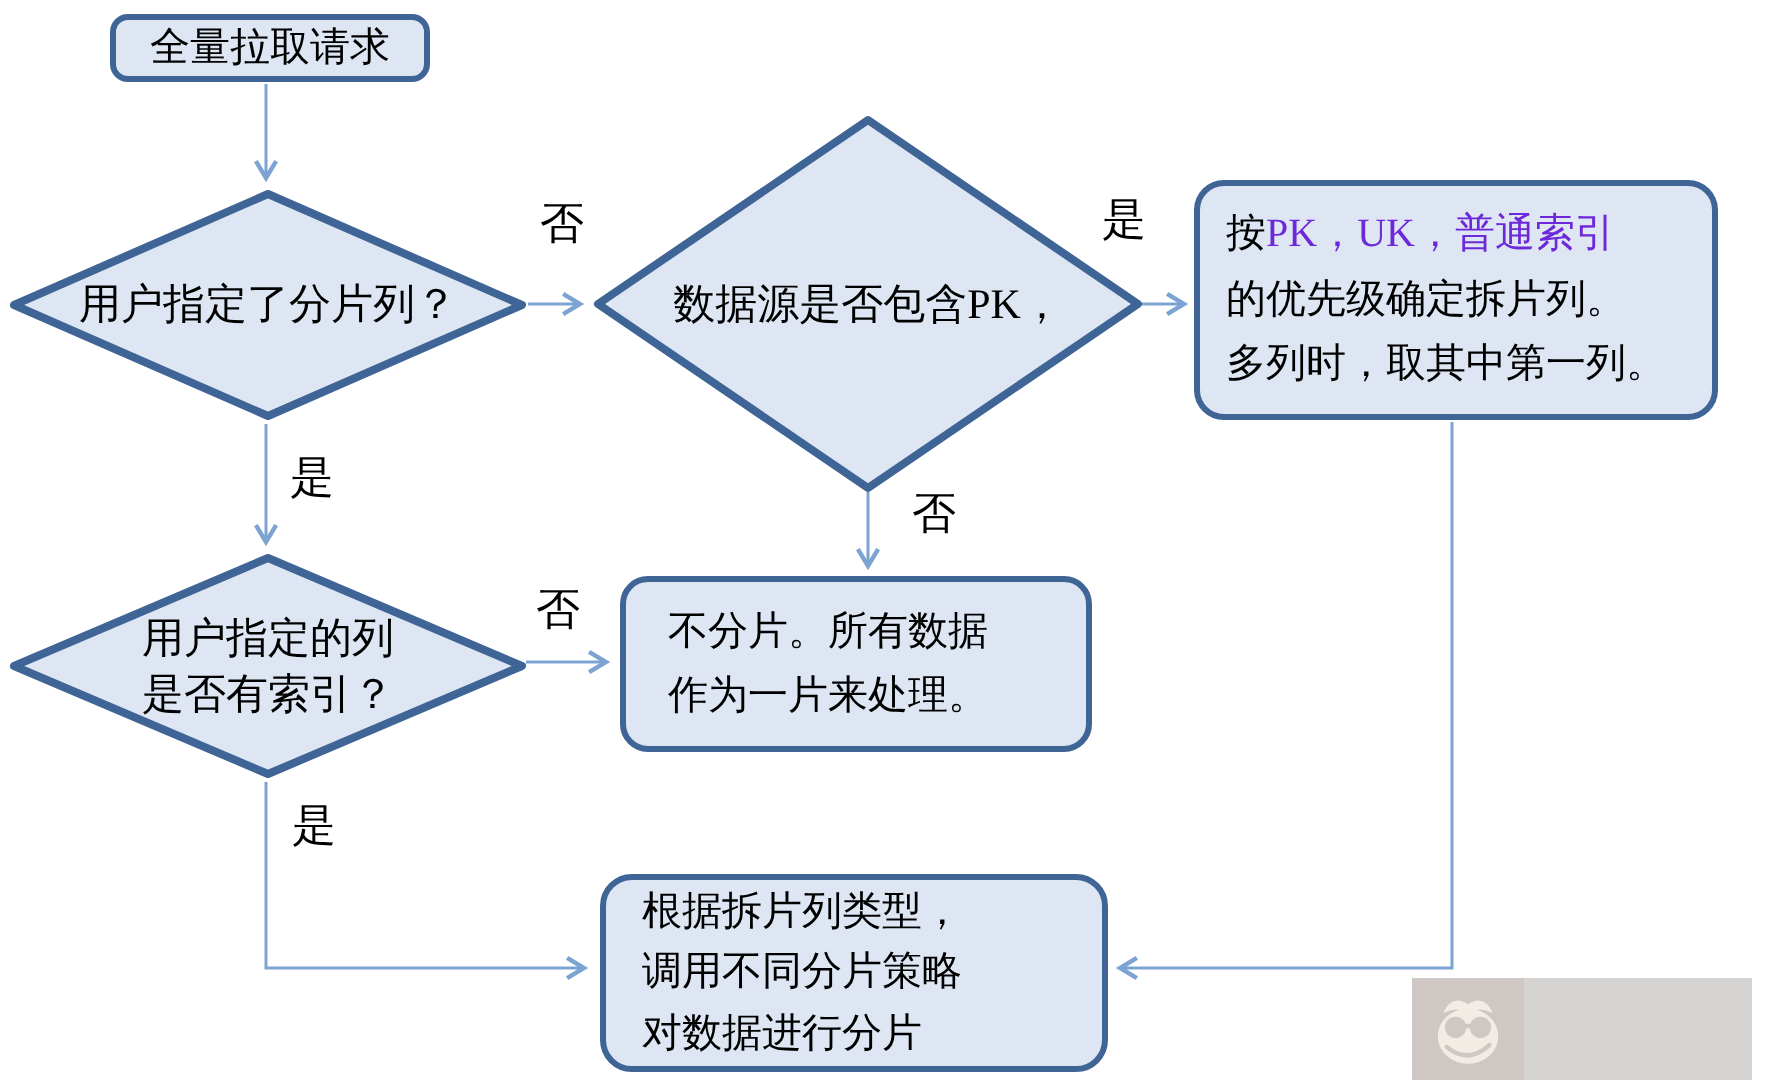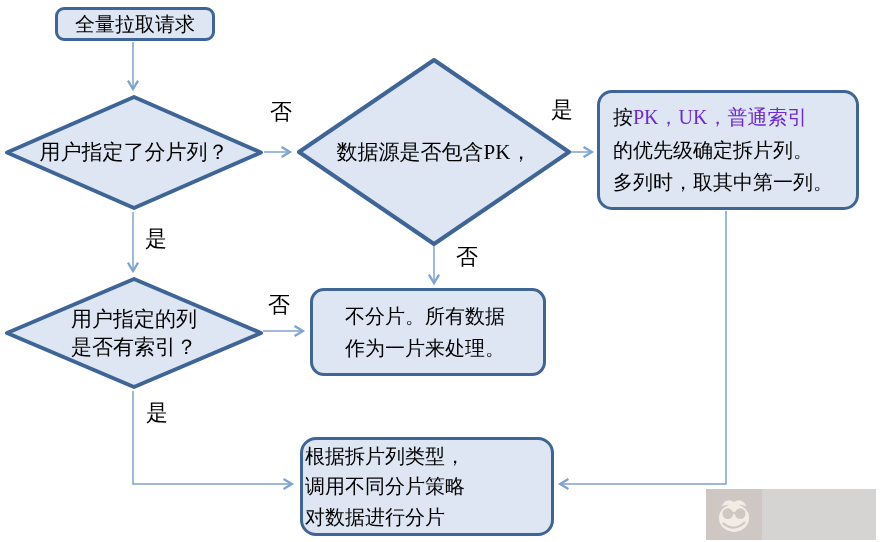--- a/index.html
+++ b/index.html
@@ -83,28 +83,28 @@
   <div class="node diamond" style="left:4px;top:276px;width:260px;height:114px;">
     <svg viewBox="0 0 260 114" preserveAspectRatio="none">
       <polygon points="130,3 257,57 130,111 3,57"></polygon>
     </svg>
     <div class="dtext">
       <div>用户指定的列</div>
       <div>是否有索引？</div>
     </div>
   </div>
 
-  <div class="node box" style="left:310px;top:288px;width:236px;height:88px;border-radius:14px;justify-content:flex-start;padding-left:32px;">
+  <div class="node box" style="left:310px;top:288px;width:236px;height:88px;border-radius:14px;justify-content:flex-start;padding-left:21px;">
     <div class="lines" style="line-height:1.6;">
       <div>不分片。所有数据</div>
       <div>作为一片来处理。</div>
     </div>
   </div>
 
-  <div class="node box" style="left:300px;top:437px;width:254px;height:99px;border-radius:16px;justify-content:flex-start;padding-left:2px;">
+  <div class="node box" style="left:300px;top:437px;width:254px;height:99px;border-radius:16px;justify-content:flex-start;padding-left:18px;">
     <div class="lines" style="line-height:1.52;">
       <div>根据拆片列类型，</div>
       <div>调用不同分片策略</div>
       <div>对数据进行分片</div>
     </div>
   </div>
 
   <div class="edge-label" style="left:270px;top:101px;">否</div>
   <div class="edge-label" style="left:145px;top:228px;">是</div>
   <div class="edge-label" style="left:551px;top:99px;">是</div>

